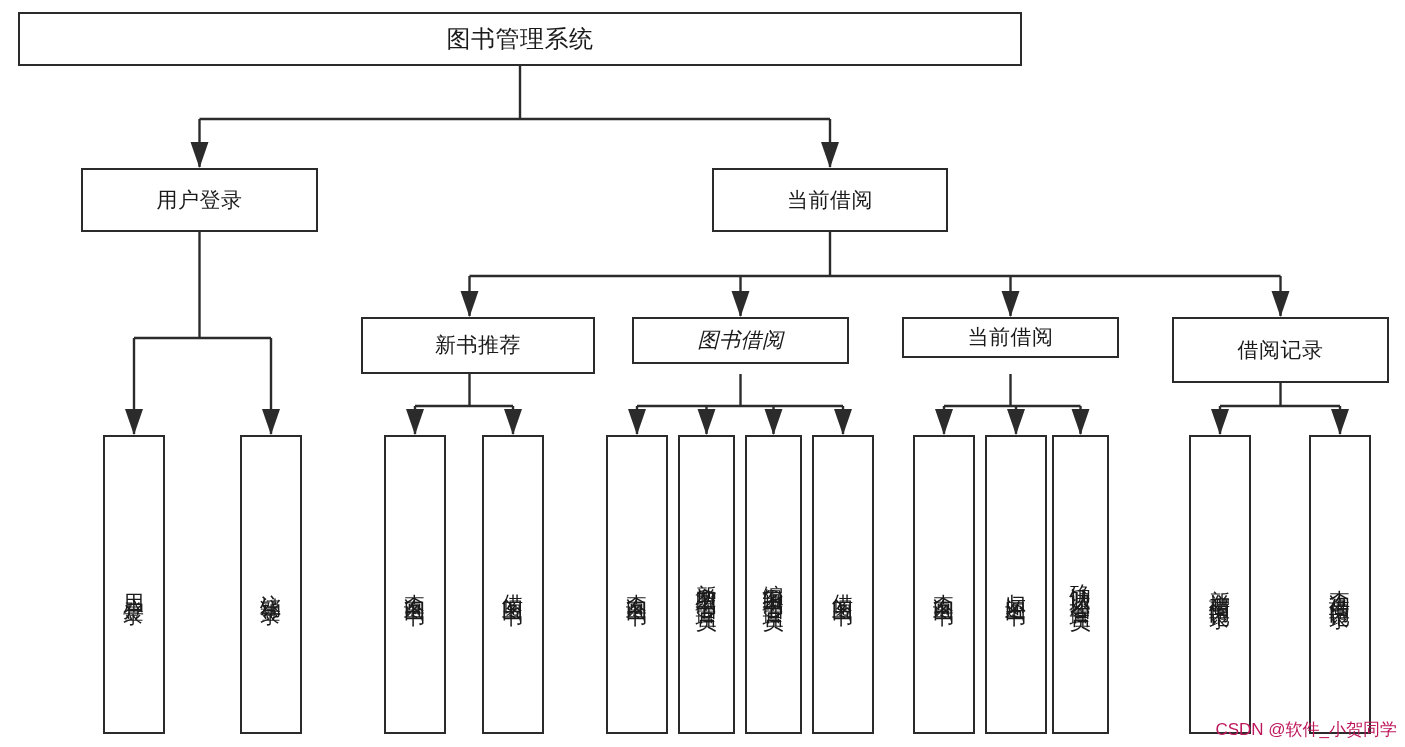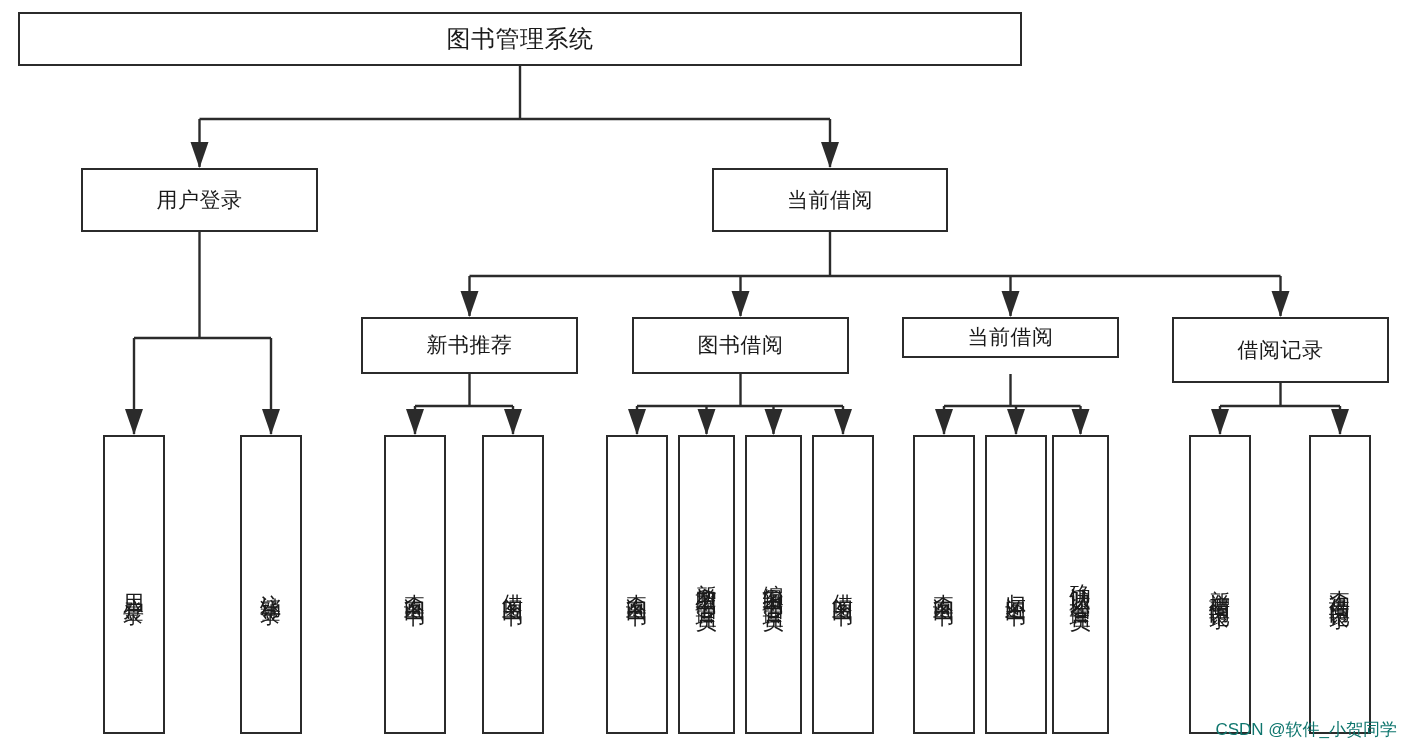--- a/index.html
+++ b/index.html
@@ -63,21 +63,21 @@
     stroke: #2b2b2b;
     stroke-width: 2.4;
     fill: none;
   }
   svg.links polygon { fill: #2b2b2b; }
   .watermark {
     position: absolute;
     right: 8px;
     bottom: 6px;
     font-size: 17px;
-    color: #0f766e;
+    color: #be185d;
     white-space: nowrap;
     font-family: "Liberation Sans", "DejaVu Sans", sans-serif;
   }
 </style>
 </head>
 <body>
 
 <div id="canvas">
   <svg class="links" id="links">
       <path d="M 520 66 L 520 119"></path>
@@ -136,24 +136,24 @@
   <div id="nodes-layer">
       <div class="node horiz root" style="left: 18px; top: 12px; width: 1004px; height: 54px;">
         <span class="node-label">图书管理系统</span>
       </div>
       <div class="node horiz" style="left: 81px; top: 168px; width: 237px; height: 64px;">
         <span class="node-label">用户登录</span>
       </div>
       <div class="node horiz" style="left: 712px; top: 168px; width: 236px; height: 64px;">
         <span class="node-label">当前借阅</span>
       </div>
-      <div class="node horiz" style="left: 361px; top: 317px; width: 217px; height: 57px;">
+      <div class="node horiz" style="left: 361px; top: 317px; width: 234px; height: 57px;">
         <span class="node-label">新书推荐</span>
       </div>
-      <div class="node horiz" style="left: 632px; top: 317px; width: 217px; height: 57px;">
+      <div class="node horiz" style="left: 632px; top: 317px; width: 217px; height: 47px; font-style: italic;">
         <span class="node-label">图书借阅</span>
       </div>
       <div class="node horiz" style="left: 902px; top: 317px; width: 217px; height: 41px;">
         <span class="node-label">当前借阅</span>
       </div>
       <div class="node horiz" style="left: 1172px; top: 317px; width: 217px; height: 66px; font-family: Liberation Serif, serif;">
         <span class="node-label">借阅记录</span>
       </div>
       <div class="node vert" style="left: 103px; top: 435px; width: 62px; height: 299px;">
         <span class="node-label">用户登录</span>

